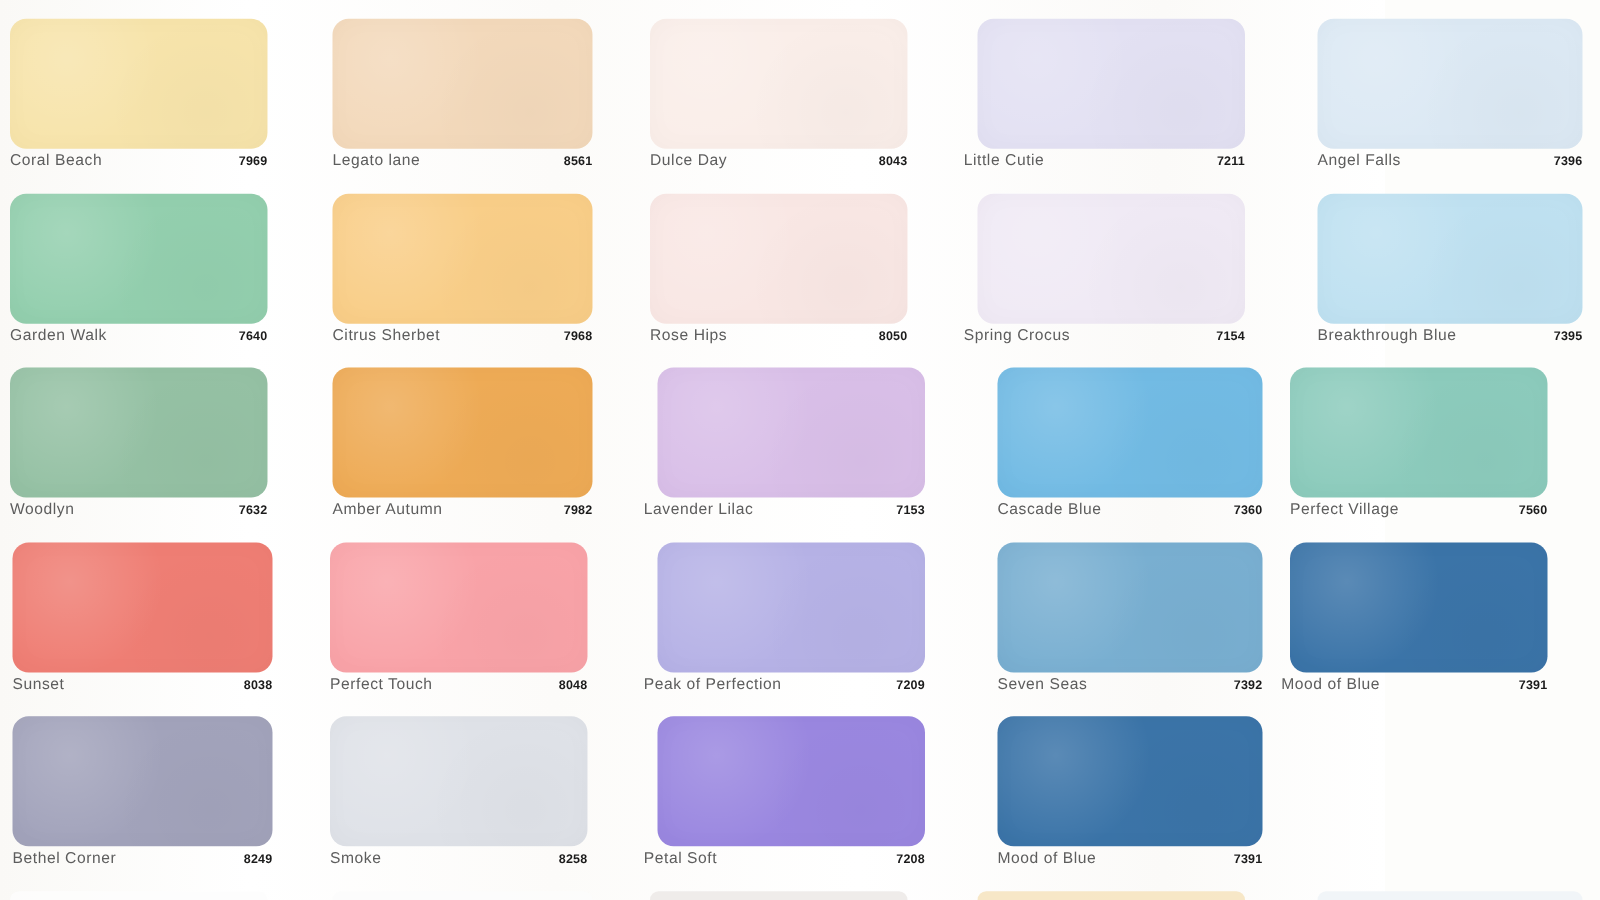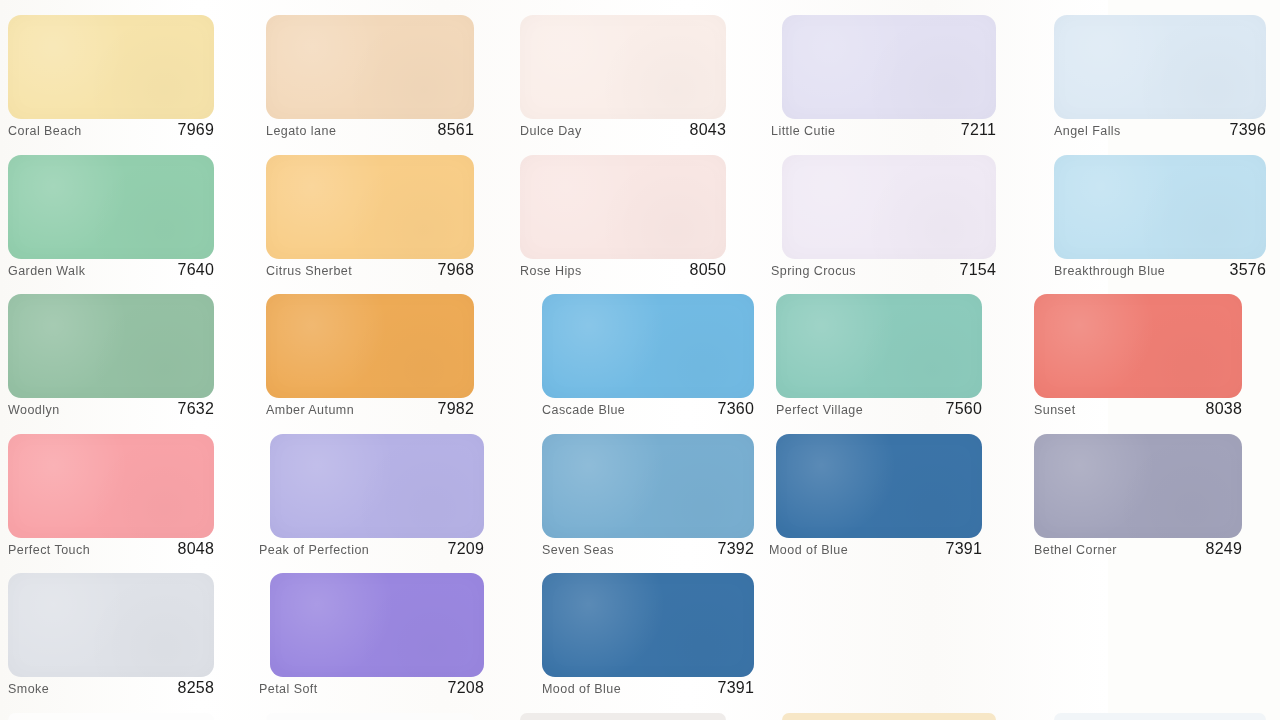--- a/index.html
+++ b/index.html
@@ -89,22 +89,22 @@
   }
 
   .name {
     font-size: 12.5px;
     letter-spacing: 0.45px;
     color: #5d5d5d;
     font-weight: 400;
   }
 
   .code {
-    font-size: 16px;
-    font-weight: normal;
+    font-size: 10px;
+    font-weight: bold;
     letter-spacing: 0.2px;
     color: #1b1b1b;
   }
 
   
   .cell.c3 .caption { margin-left: -11px; }
   .cell.c3 .name { overflow: hidden; text-align: right; }
 
   
   .cell.r4.c0 .caption { margin-left: -7px; }
@@ -199,35 +199,42 @@
         <div class="swatch" style="background: rgb(240, 234, 245);"></div>
         <div class="caption">
           <span class="name">Spring Crocus</span>
           <span class="code">7154</span>
         </div>
       </div>
       <div class="cell r1 c4">
         <div class="swatch" style="background: rgb(191, 225, 241);"></div>
         <div class="caption">
           <span class="name">Breakthrough Blue</span>
-          <span class="code">3576</span>
+          <span class="code">7395</span>
         </div>
       </div>
       <div class="cell r2 c0">
         <div class="swatch" style="background: rgb(149, 193, 164);"></div>
         <div class="caption">
           <span class="name">Woodlyn</span>
           <span class="code">7632</span>
         </div>
       </div>
       <div class="cell r2 c1">
         <div class="swatch" style="background: rgb(238, 171, 86);"></div>
         <div class="caption">
           <span class="name">Amber Autumn</span>
           <span class="code">7982</span>
+        </div>
+      </div>
+      <div class="cell r2 c3">
+        <div class="swatch" style="background: rgb(217, 191, 232);"></div>
+        <div class="caption">
+          <span class="name">Lavender Lilac</span>
+          <span class="code">7153</span>
         </div>
       </div>
       <div class="cell r2 c4">
         <div class="swatch" style="background: rgb(114, 187, 228);"></div>
         <div class="caption">
           <span class="name">Cascade Blue</span>
           <span class="code">7360</span>
         </div>
       </div>
       <div class="cell r3 c0">

